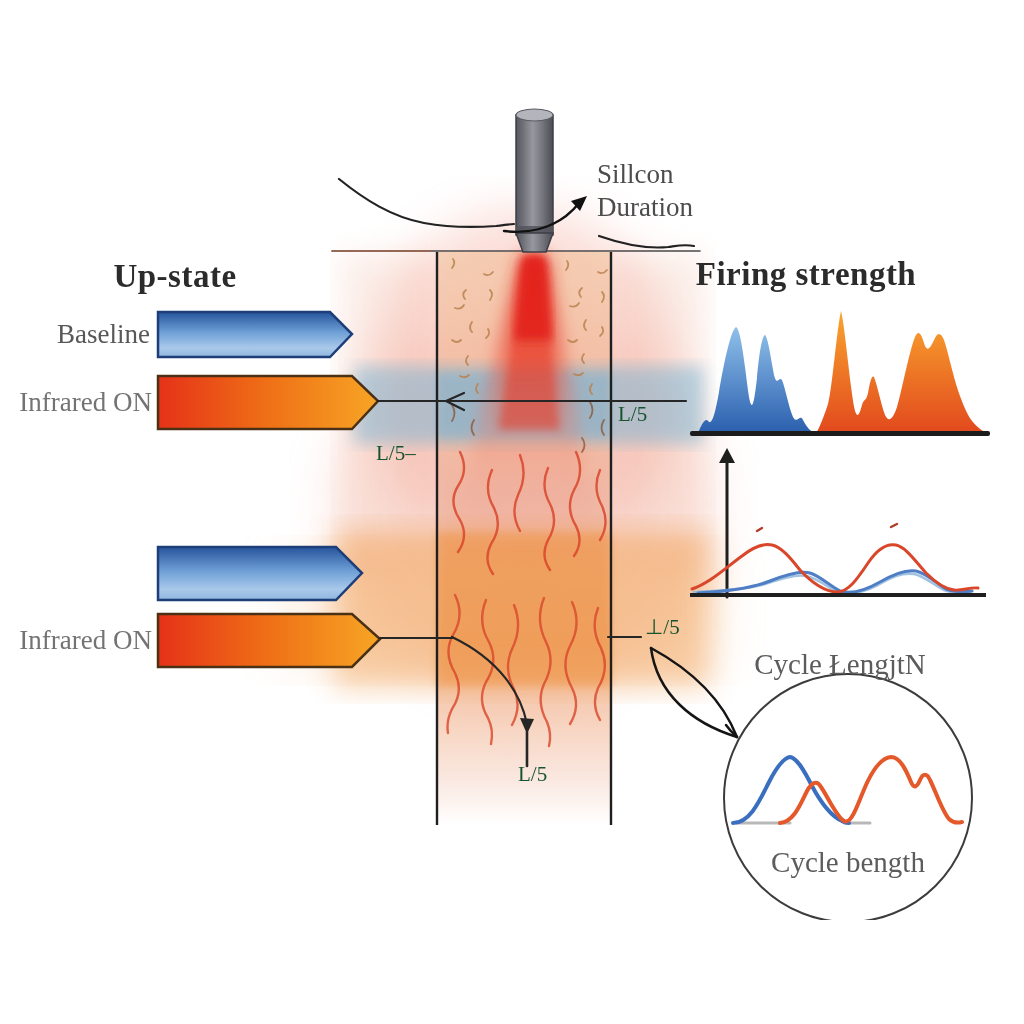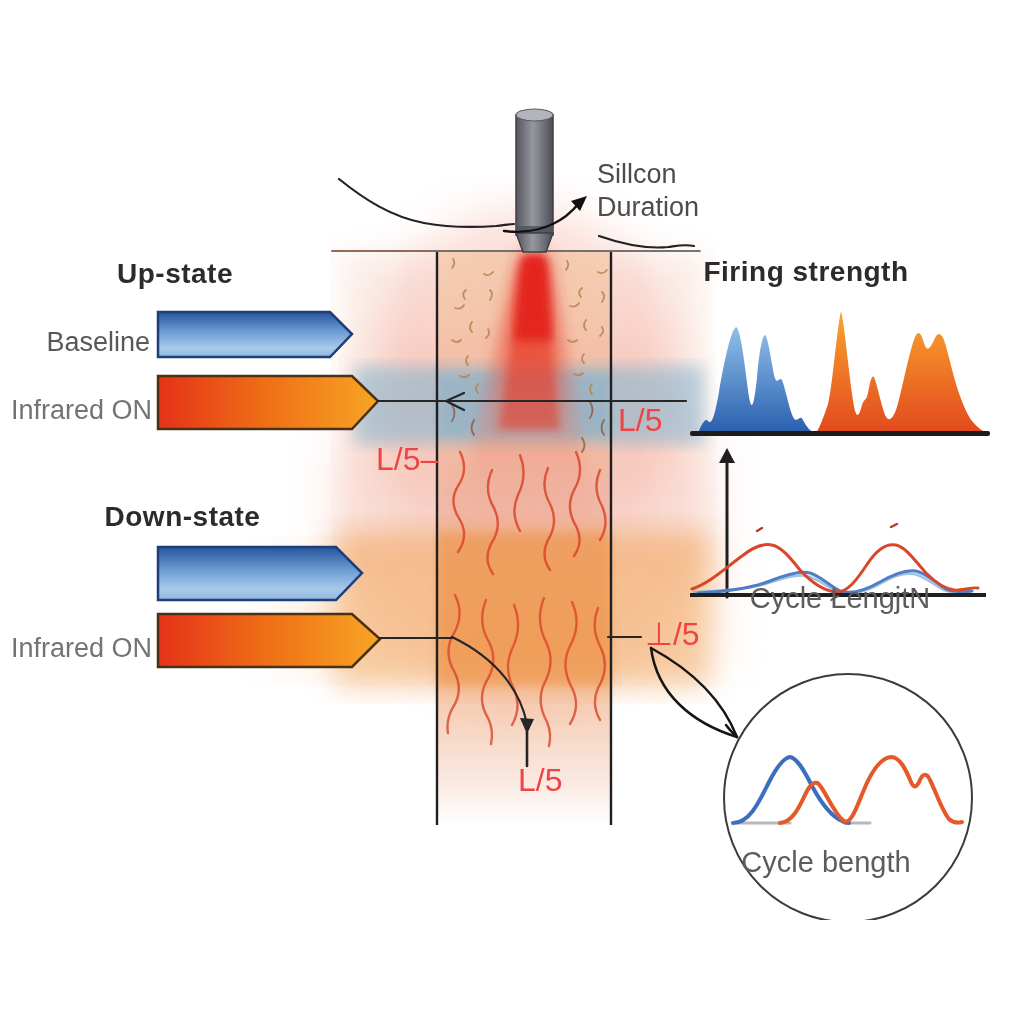--- a/index.html
+++ b/index.html
@@ -1,27 +1,27 @@
 <!DOCTYPE html>
 <html><head>
 <meta charset="utf-8">
 <style>
   html,body{margin:0;padding:0;background:#fff;}
   #stage{position:relative;width:1024px;height:920px;background:#ffffff;overflow:hidden;
-         font-family:Liberation Sans, sans-serif;}
+         font-family:Liberation Serif, serif;}
   #stage svg{position:absolute;left:0;top:0;}
   .txt{position:absolute;white-space:nowrap;}
-  .heading{font-size:28px;font-weight:700;color:#2b2b2b;letter-spacing:.5px;}
+  .heading{font-size:33px;font-weight:700;color:#2b2b2b;letter-spacing:.5px;}
   .rowlabel{font-size:27px;color:#585858;}
   .rowlabel.orange{color:#737373;}
-  .dim{font-size:32px;color:#ef4444;}
+  .dim{font-size:21px;color:#14532d;}
   .caption{font-size:29px;color:#5c5c5c;}
   .optrode{font-size:27px;color:#4c4c4c;line-height:33px;}
   .center{text-align:center;}
-  .right{text-align:right;margin-top:8px;}
+  .right{text-align:right;}
 </style>
 </head>
 <body>
 
 <div id="stage">
 
 <svg width="1024" height="1024" viewBox="0 0 1024 1024">
   <defs>
     <linearGradient id="colGrad" x1="0" y1="0" x2="0" y2="1">
       <stop offset="0" stop-color="#f6e3c7"></stop>
@@ -219,34 +219,31 @@
   <div>Sillcon</div>
   <div>Duration</div>
 </div>
 
 <div class="txt heading" style="left:60px;top:258px;width:230px;">
       <span class="center" style="display:block">Up-state</span>
     </div>
 <div class="txt rowlabel right" style="left:0;top:319px;width:150px;">Baseline</div>
 <div class="txt rowlabel orange right" style="left:0;top:387px;width:152px;">Infrared ON</div>
 
-<div class="txt heading" style="left:60px;top:501px;width:245px;">
-      <span class="center" style="display:block">Down-state</span>
-    </div>
 <div class="txt rowlabel orange right" style="left:0;top:625px;width:152px;">Infrared ON</div>
 
 <div class="txt heading" style="left:656px;top:256px;width:300px;">
       <span class="center" style="display:block">Firing strength</span>
     </div>
 
 <div class="txt dim" style="left:618px;top:402px;">L/5</div>
 <div class="txt dim" style="left:376px;top:441px;">L/5–</div>
 <div class="txt dim" style="left:645px;top:615px;">⊥/5</div>
 <div class="txt dim" style="left:518px;top:762px;">L/5</div>
 
-<div class="txt caption" style="left:690px;top:582px;width:300px;">
+<div class="txt caption" style="left:690px;top:648px;width:300px;">
       <span class="center" style="display:block">Cycle ŁengjtN</span>
     </div>
-<div class="txt caption" style="left:726px;top:846px;width:200px;">
+<div class="txt caption" style="left:748px;top:846px;width:200px;">
       <span class="center" style="display:block">Cycle bength</span>
     </div>
 
 </div>
 
 </body></html>

